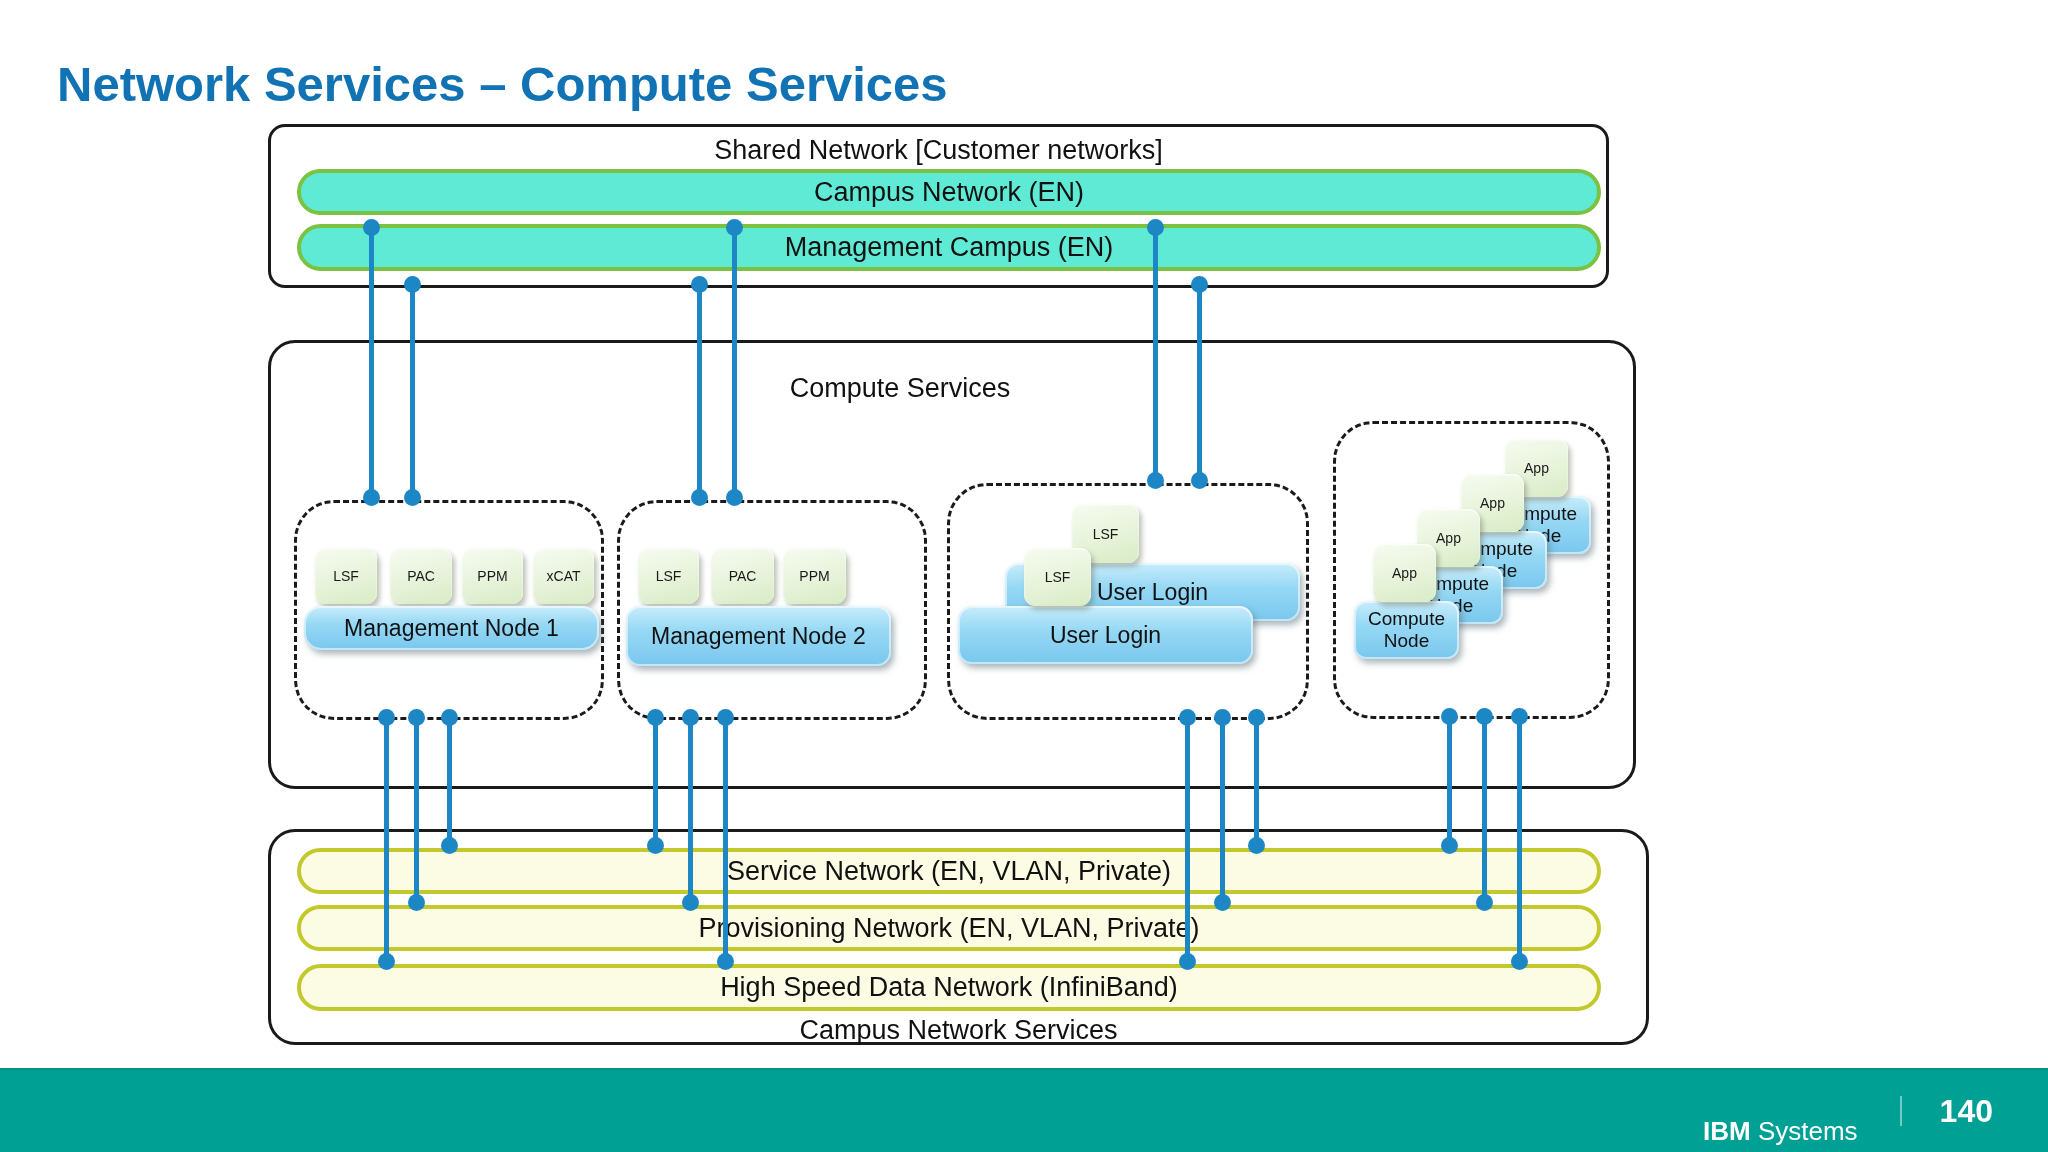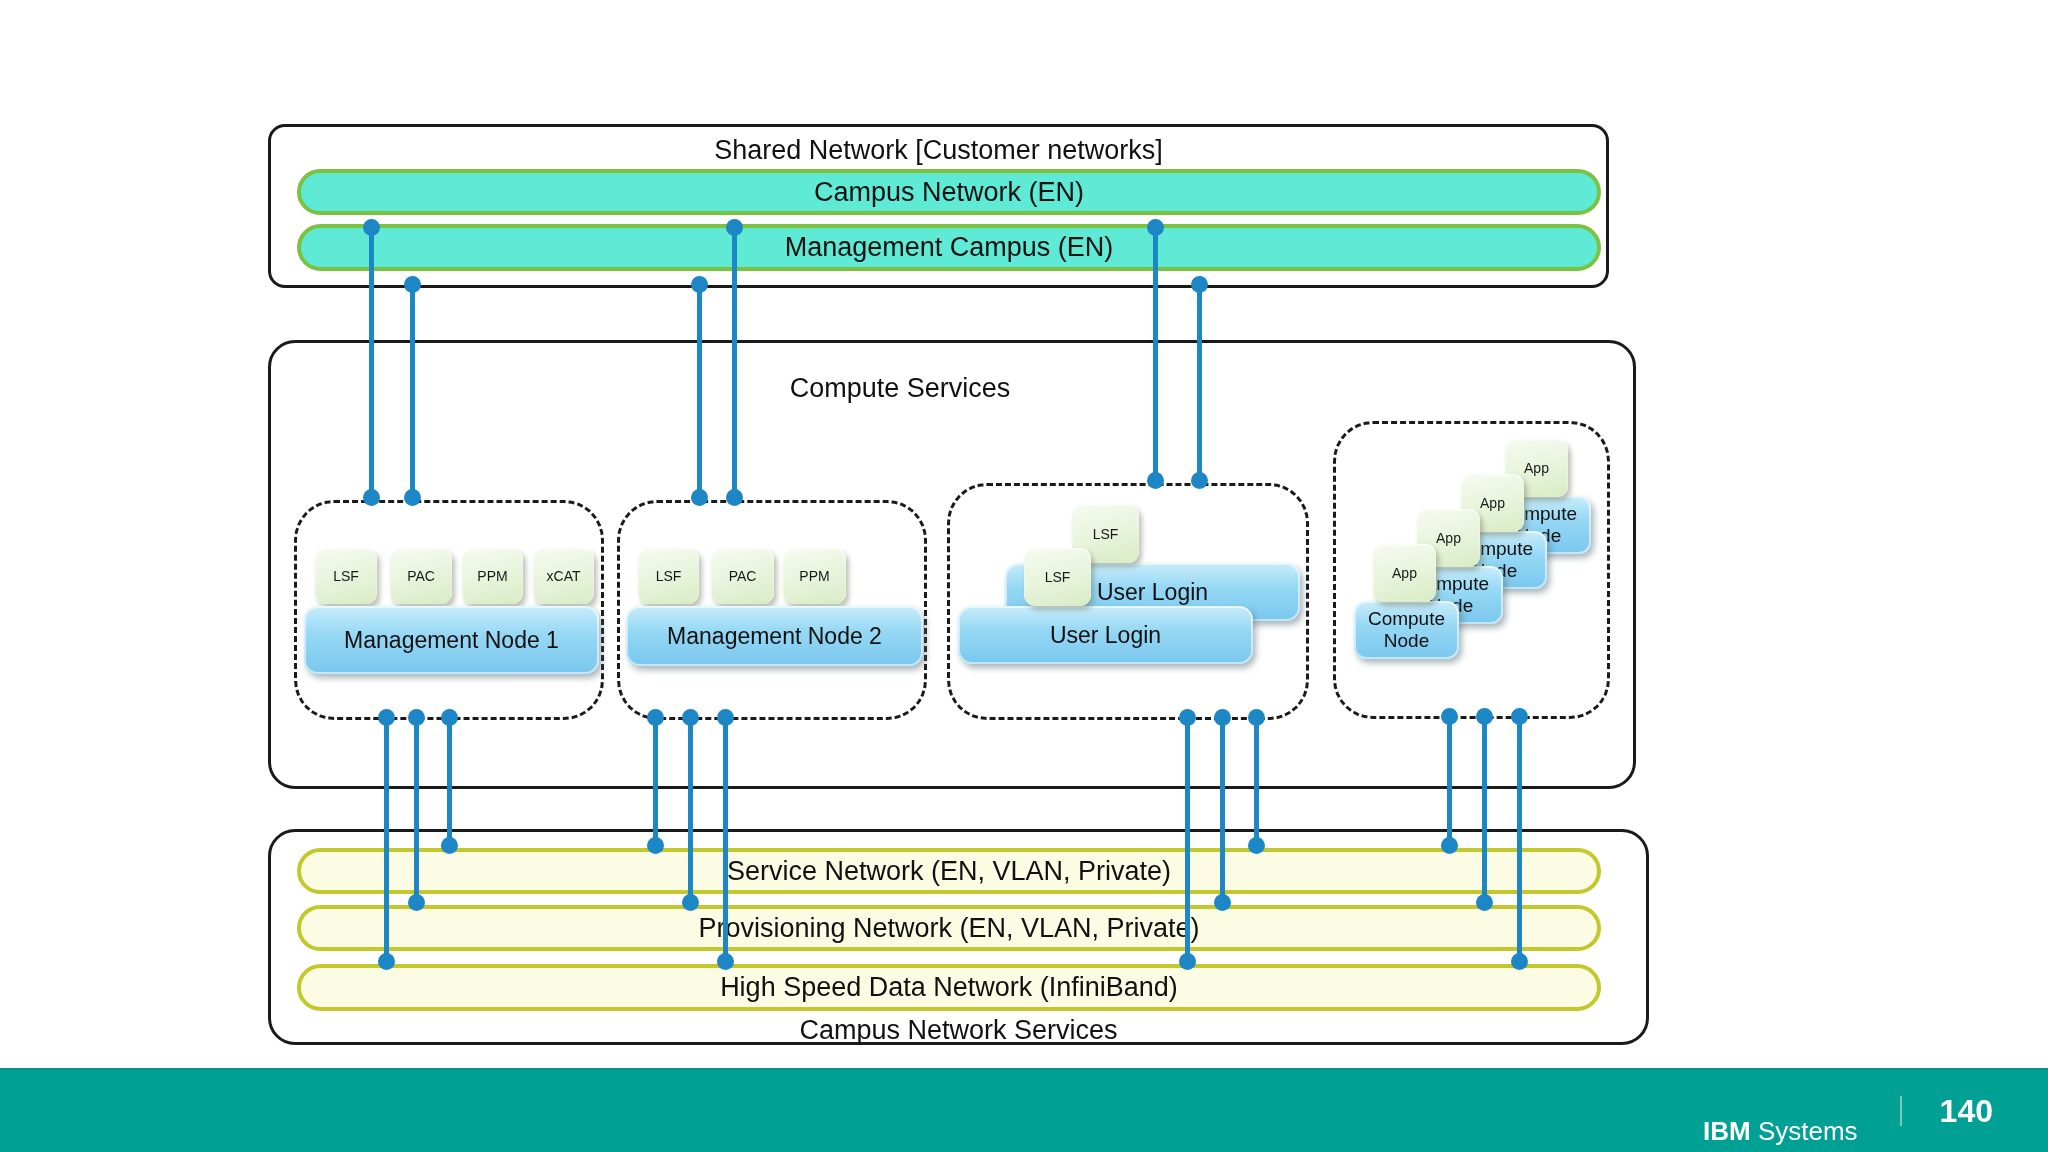--- a/index.html
+++ b/index.html
@@ -60,43 +60,44 @@
   .footer .brand { font-size:26px;margin-top:40px; }
   .footer .brand b { font-weight:700; }
   .footer .divider { display:inline-block; width:2px; height:30px; background:rgba(255,255,255,0.45); margin:0 38px 0 42px; }
   .footer .page-num { font-size:32px; font-weight:700; }
 </style>
 </head>
 <body>
 
 <div class="stage">
 
+  <div class="page-title">Network Services – Compute Services</div>
 
   <div class="solid-box" style="left:268px; top:124px; width:1341px; height:164px;border-radius:17px;">
     <div class="box-label" style="top:8px;">Shared Network [Customer networks]</div>
     <div class="pill pill-green" style="left:26px; top:42px; width:1304px; height:46px;">Campus Network (EN)</div>
     <div class="pill pill-green" style="left:26px; top:97px; width:1304px; height:47px;">Management Campus (EN)</div>
   </div>
 
   <div class="solid-box" style="left:268px; top:340px; width:1368px; height:449px;">
     <div class="box-label" style="top:30px; padding-right:104px;">Compute Services</div>
 
     <div class="dashed-group" style="left:23px; top:157px; width:310px; height:220px;">
       <div class="chip" style="left:18px; top:45px; width:62px; height:56px;">LSF</div>
       <div class="chip" style="left:93px; top:45px; width:62px; height:56px;">PAC</div>
       <div class="chip" style="left:165px; top:45px; width:61px; height:56px;">PPM</div>
       <div class="chip" style="left:236px; top:45px; width:61px; height:56px;">xCAT</div>
-      <div class="bluebar" style="left:7px; top:103px; width:295px; height:68px;">Management Node 1</div>
+      <div class="bluebar" style="left:7px; top:103px; width:295px; height:44px;border-radius:17px;">Management Node 1</div>
     </div>
 
     <div class="dashed-group" style="left:346px; top:157px; width:310px; height:220px;">
       <div class="chip" style="left:18px; top:45px; width:61px; height:56px;">LSF</div>
       <div class="chip" style="left:91px; top:45px; width:63px; height:56px;">PAC</div>
       <div class="chip" style="left:163px; top:45px; width:63px; height:56px;">PPM</div>
-      <div class="bluebar" style="left:6px; top:103px; width:297px; height:60px;">Management Node 2</div>
+      <div class="bluebar" style="left:6px; top:103px; width:265px; height:60px;">Management Node 2</div>
     </div>
 
     <div class="dashed-group" style="left:676px; top:140px; width:362px; height:237px;">
       <div class="bluebar" style="left:55px; top:77px; width:295px; height:58px;">User Login</div>
       <div class="chip" style="left:122px; top:18px; width:67px; height:59px;">LSF</div>
       <div class="bluebar" style="left:8px; top:120px; width:295px; height:58px;">User Login</div>
       <div class="chip" style="left:74px; top:62px; width:67px; height:58px;">LSF</div>
     </div>
 
     <div class="dashed-group" style="left:1062px; top:78px; width:277px; height:298px;">

